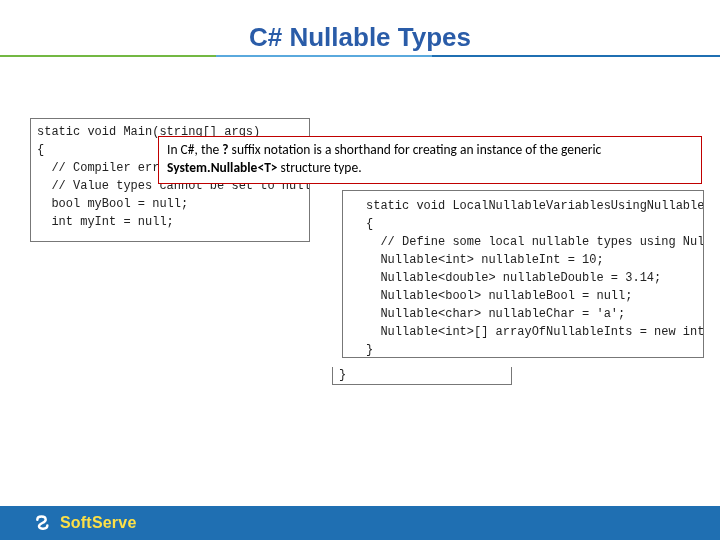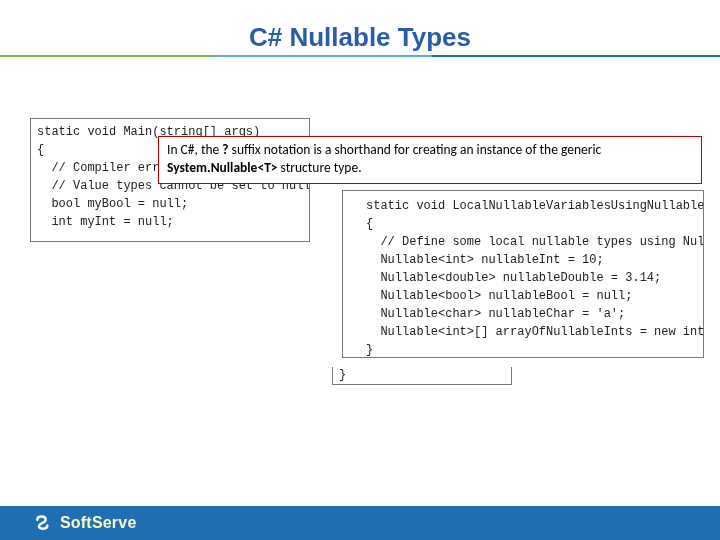--- a/index.html
+++ b/index.html
@@ -94,21 +94,21 @@
     align-items: center;
     padding-left: 34px;
   }
   .logo-mark {
     width: 20px;
     height: 20px;
     margin-right: 6px;
     flex-shrink: 0;
   }
   .logo-text {
-    color: #fef9c3;
+    color: #fde047;
     font-size: 16px;
     font-weight: 600;
     letter-spacing: 0.2px;
   }
 </style>
 </head>
 <body>
 
 <div class="title">C# Nullable Types</div>
 <div class="divider"></div>

